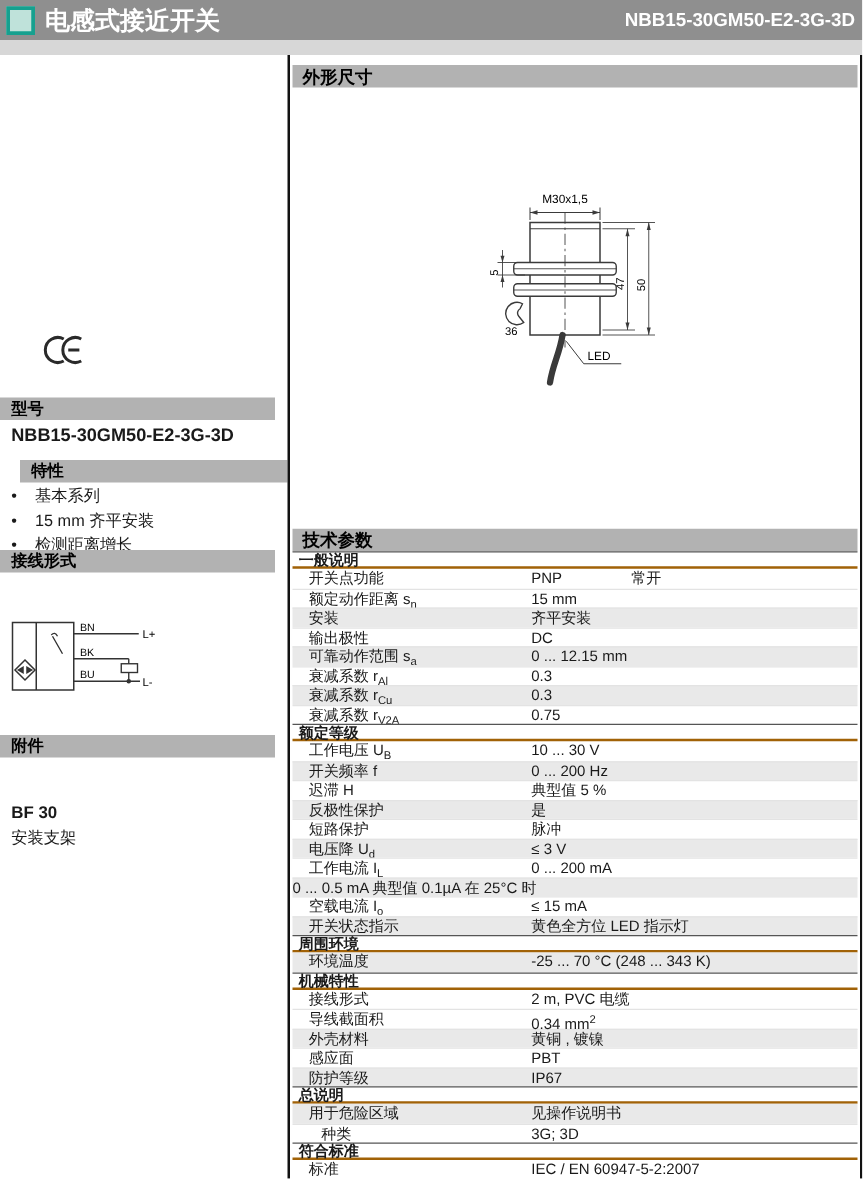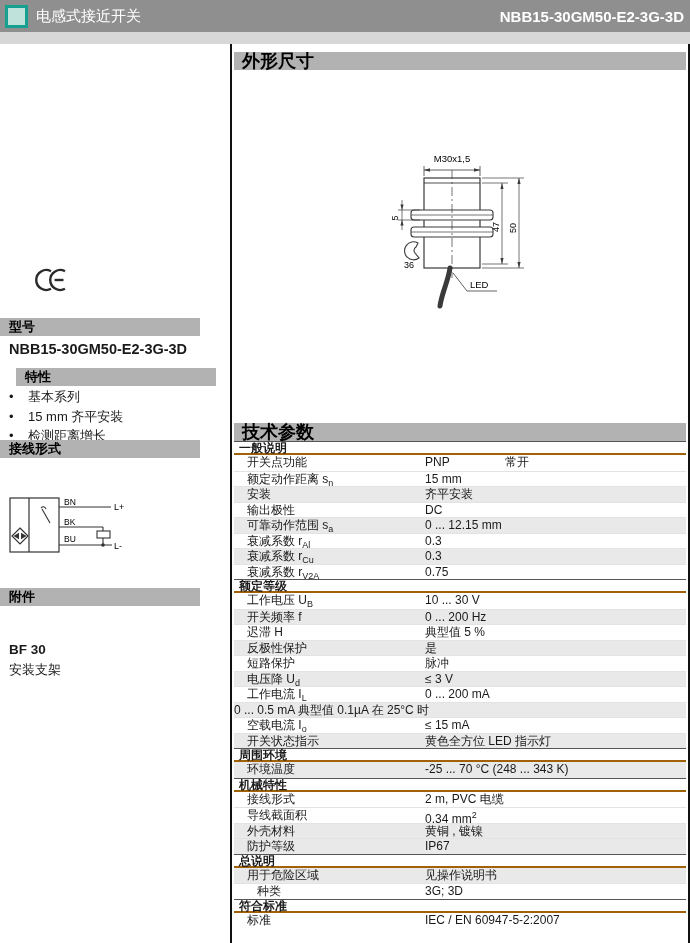--- a/index.html
+++ b/index.html
@@ -4,41 +4,41 @@
 <style>
   html,body{margin:0;padding:0;background:#ffffff;}
   *{box-sizing:border-box;}
   body{font-family:"Liberation Sans","DejaVu Sans",sans-serif;color:#1a1a1a;}
   #page{position:relative;width:690px;height:943px;background:#fff;overflow:hidden;}
 
   
   #top-bar{position:absolute;left:0;top:0;width:690px;height:32px;background:#8f8f8f;
            display:flex;align-items:center;}
   #logo{width:23px;height:23px;margin-left:5px;background:#bfe2da;border:3px solid #16a08f;}
-  #doc-title{color:#fff;font-weight:normal;font-size:15px;margin-left:8px;}
+  #doc-title{color:#fff;font-weight:bold;font-size:20px;margin-left:8px;}
   #doc-model{color:#fff;font-weight:bold;font-size:15px;margin-left:auto;margin-right:6px;}
   #sub-strip{position:absolute;left:0;top:32px;width:690px;height:12px;background:#d7d7d7;}
 
   
-  .lbar{position:absolute;left:0;width:200px;height:18px;background:#b2b2b2;
+  .lbar{position:absolute;left:0;width:220px;height:18px;background:#b2b2b2;
         font-weight:bold;font-size:13px;line-height:18px;padding-left:9px;color:#000;}
   #ce-svg{position:absolute;left:32px;top:265px;}
   #model-value{position:absolute;left:9px;top:341px;font-weight:bold;font-size:14.5px;}
   #features-list{position:absolute;left:9px;top:387px;font-size:13px;line-height:19.5px;}
   .feat-row{display:flex;}
   .feat-bullet{width:19px;}
   #wiring-svg{position:absolute;left:8px;top:492px;}
   #acc-code{position:absolute;left:9px;top:642px;font-weight:bold;font-size:13.5px;}
   #acc-name{position:absolute;left:9px;top:661px;font-size:13px;}
 
   
   #panel{position:absolute;left:230px;top:44px;width:460px;height:899px;background:#fff;
          border-left:2px solid #111;border-right:2px solid #111;}
   .rbar{position:absolute;left:2px;width:452px;height:18px;background:#b2b2b2;
-        font-weight:bold;font-size:18px;line-height:18px;padding-left:8px;color:#000;}
+        font-weight:bold;font-size:14px;line-height:18px;padding-left:8px;color:#000;}
   #dims-bar{top:8px;}
   #tech-bar{top:379px;}
   #drawing-svg{position:absolute;left:148px;top:92px;}
 
   
   #tech-table{position:absolute;left:2px;top:397px;width:452px;font-size:12px;}
   .sec-hdr{height:14px;line-height:13px;font-weight:bold;padding-left:5px;
            border-top:1px solid #555;border-bottom:2px solid #a16207;}
   .t-row{display:flex;height:15.5px;line-height:15px;border-top:1px solid #e3e3e3;}
   .t-row.first{border-top:none;}
@@ -260,20 +260,24 @@
           <div class="t-value">2 m, PVC 电缆</div>
         </div>
         <div class="t-row">
           <div class="t-label">导线截面积</div>
           <div class="t-value">0.34 mm<sup>2</sup></div>
         </div>
         <div class="t-row shaded">
           <div class="t-label">外壳材料</div>
           <div class="t-value">黄铜 , 镀镍</div>
         </div>
+        <div class="t-row">
+          <div class="t-label">感应面</div>
+          <div class="t-value">PBT</div>
+        </div>
         <div class="t-row shaded">
           <div class="t-label">防护等级</div>
           <div class="t-value">IP67</div>
         </div>
         <div class="sec-hdr">总说明</div>
         <div class="t-row shaded first">
           <div class="t-label">用于危险区域</div>
           <div class="t-value">见操作说明书</div>
         </div>
         <div class="t-row">

